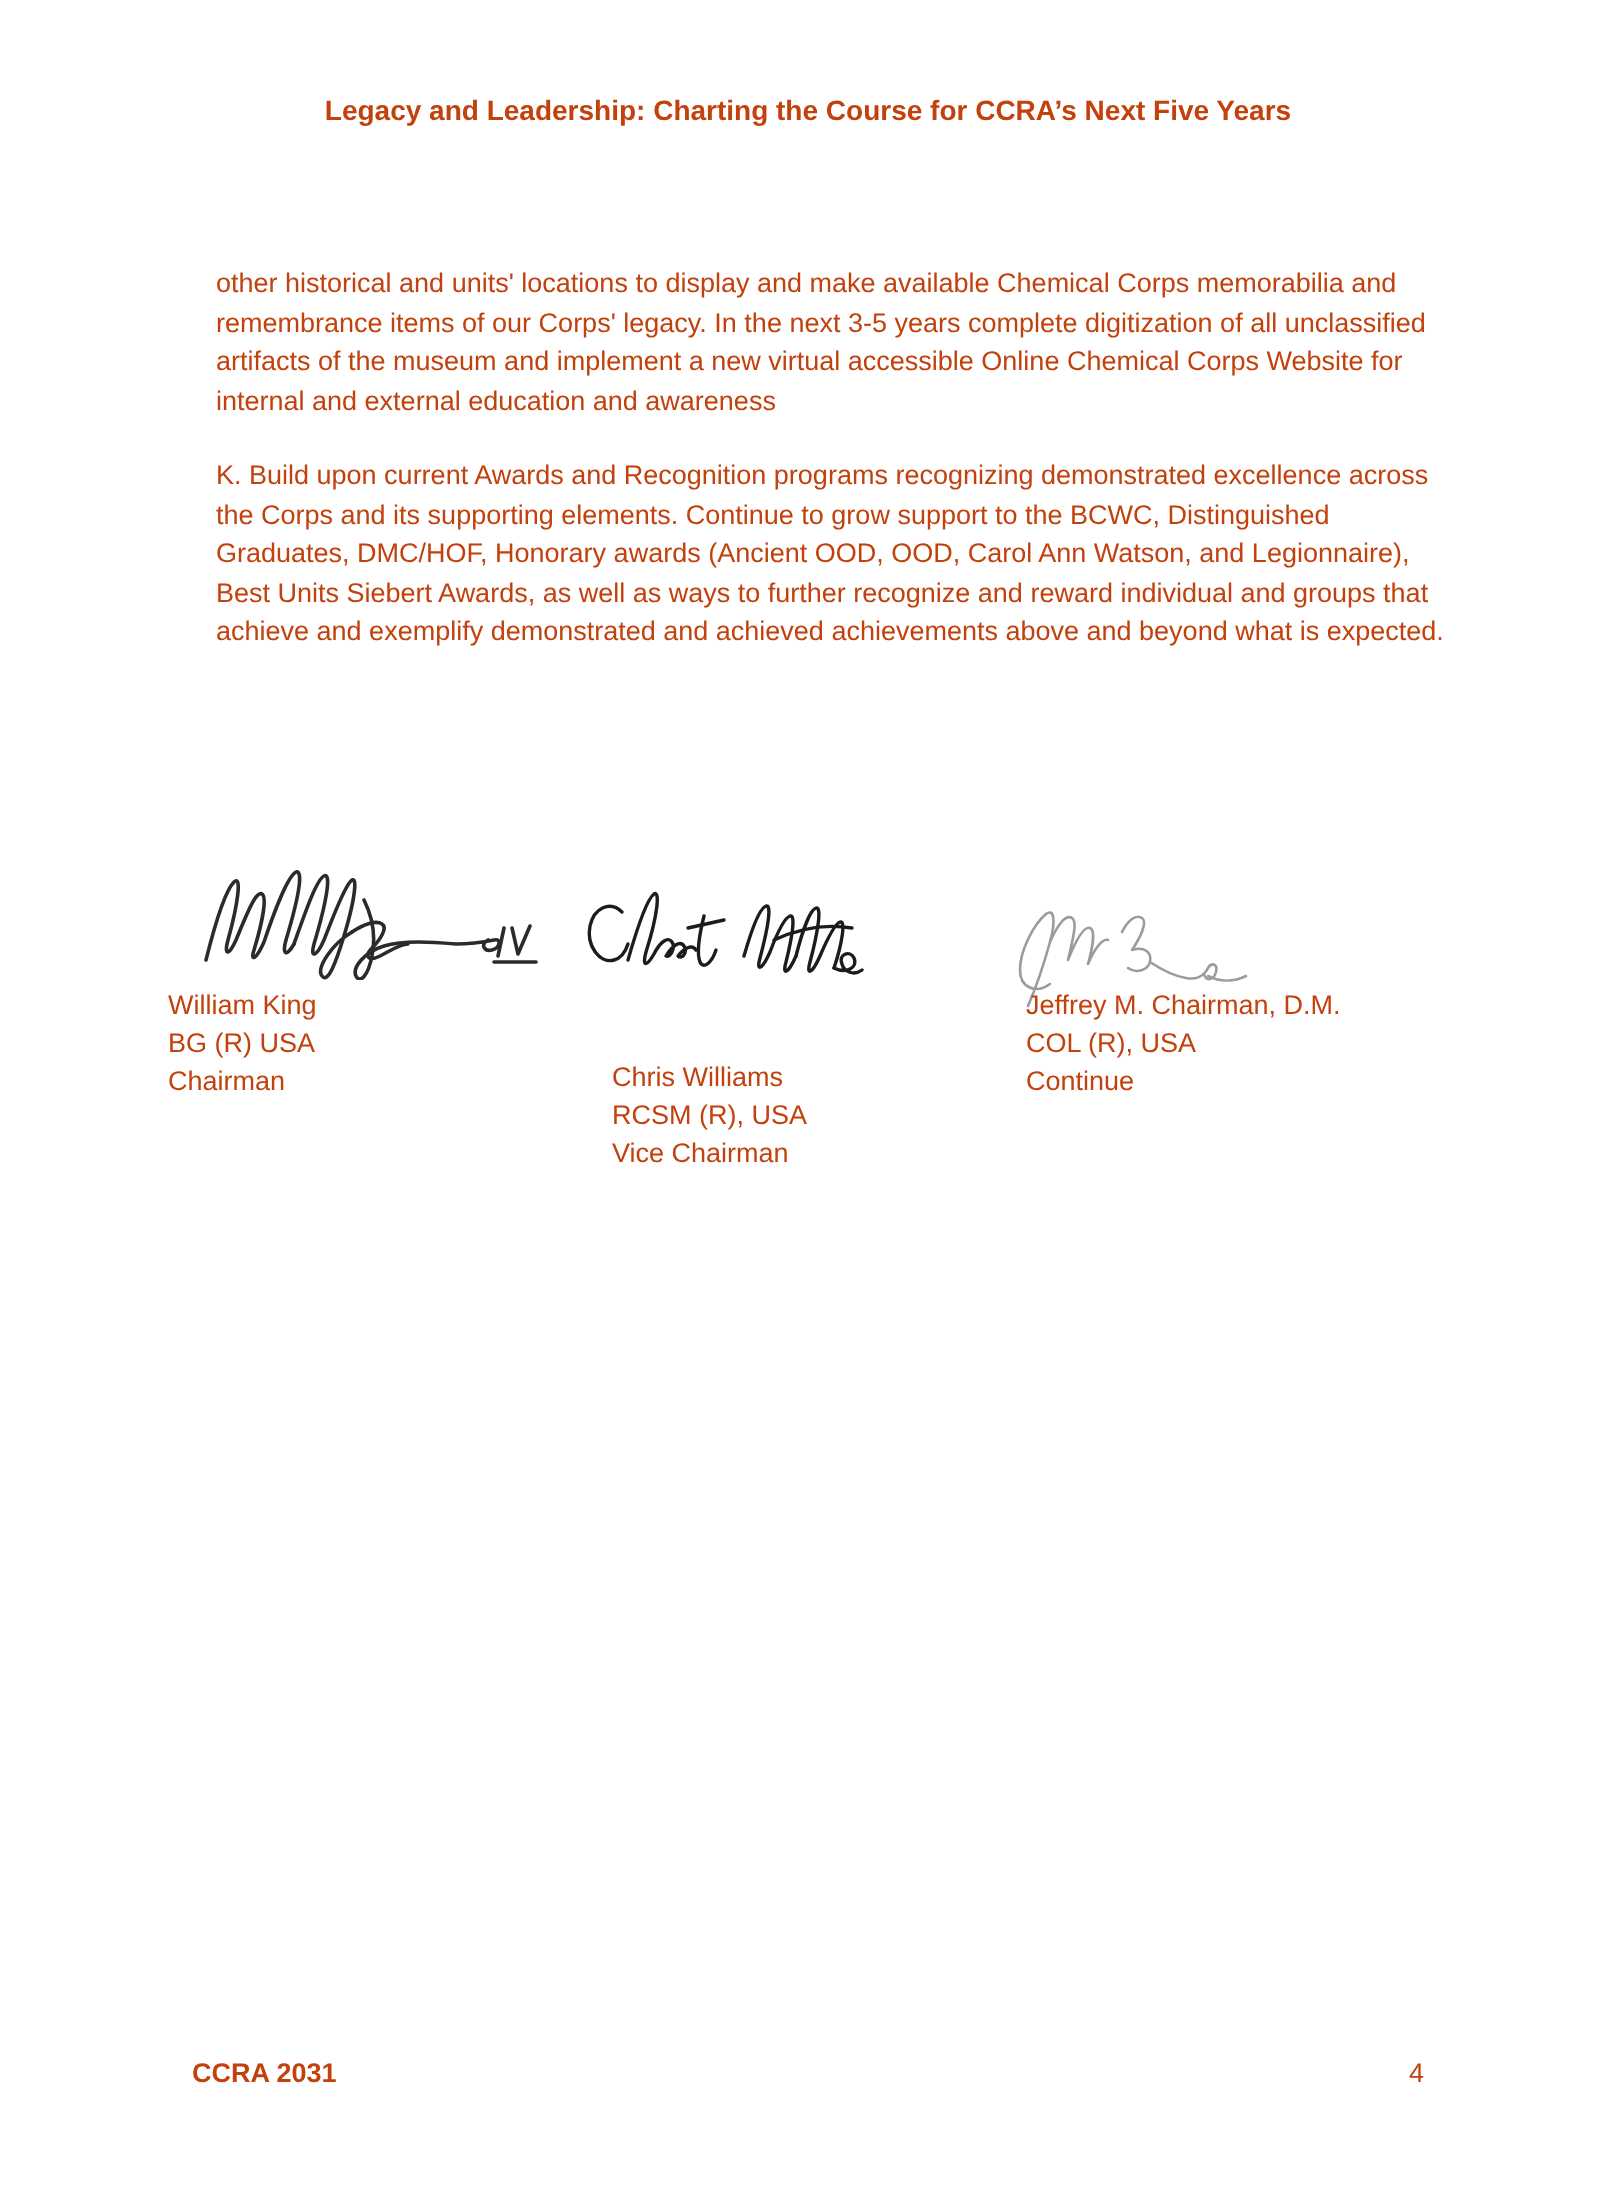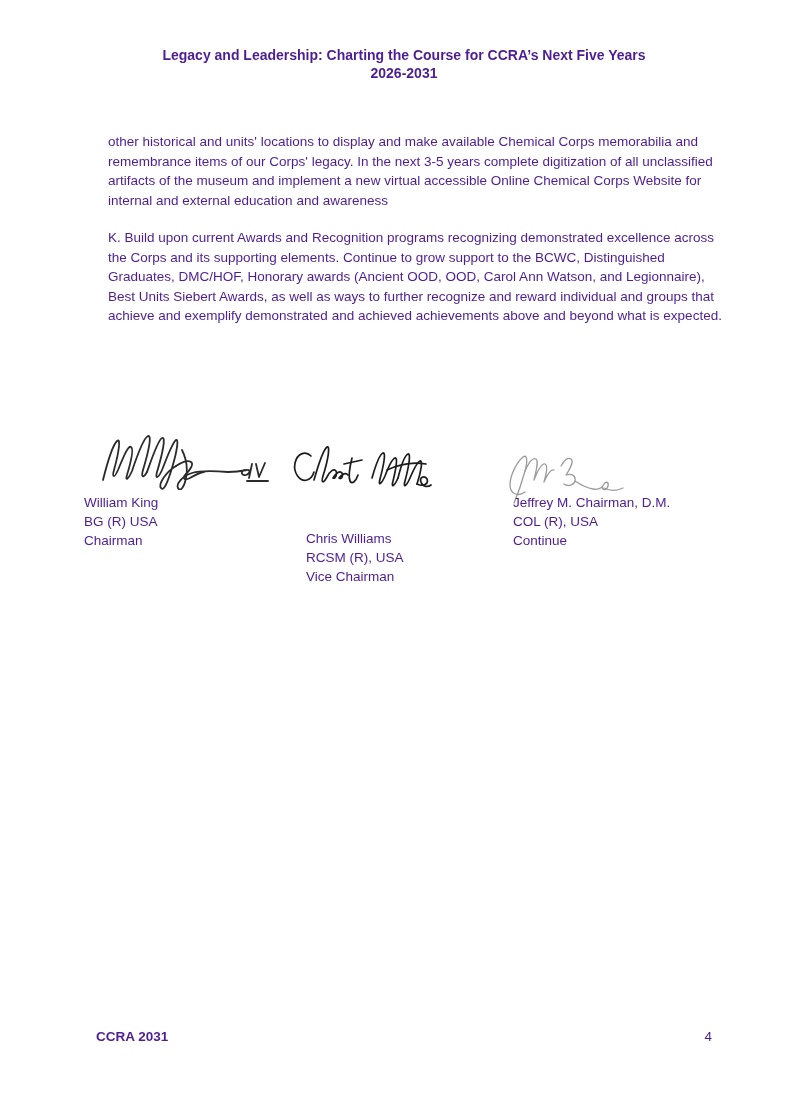--- a/index.html
+++ b/index.html
@@ -2,21 +2,21 @@
 <html><head>
 <meta charset="utf-8">
 <style>
   html, body { margin: 0; padding: 0; background: #ffffff; }
   .page {
     position: relative;
     width: 808px;
     height: 1100px;
     background: #ffffff;
     font-family: "Liberation Sans", sans-serif;
-    color: #4c1d95;
+    color: #c2410c;
     overflow: hidden;
   }
   .doc-title {
     position: absolute;
     top: 46px;
     left: 0;
     width: 808px;
     text-align: center;
     font-weight: bold;
     font-size: 14px;
@@ -61,21 +61,20 @@
   }
   .footer-left { font-weight: bold; }
 </style>
 </head>
 <body>
 
 <div class="page">
 
   <header class="doc-title">
     <div>Legacy and Leadership: Charting the Course for CCRA’s Next Five Years</div>
-    <div>2026-2031</div>
   </header>
 
   <p class="body-par par1">other historical and units' locations to display and make available Chemical Corps memorabilia and remembrance items of our Corps' legacy. In the next 3-5 years complete digitization of all unclassified artifacts of the museum and implement a new virtual accessible Online Chemical Corps Website for internal and external education and awareness</p>
 
   <p class="body-par par2">K. Build upon current Awards and Recognition programs recognizing demonstrated excellence across the Corps and its supporting elements. Continue to grow support to the BCWC, Distinguished Graduates, DMC/HOF, Honorary awards (Ancient OOD, OOD, Carol Ann Watson, and Legionnaire), Best Units Siebert Awards, as well as ways to further recognize and reward individual and groups that achieve and exemplify demonstrated and achieved achievements above and beyond what is expected.</p>
 
   <section>
 
     <div class="sig-art s1">
       <svg width="170" height="62" viewBox="0 0 170 62" fill="none" stroke="#2b2b2b" stroke-width="1.8" stroke-linecap="round" stroke-linejoin="round">

